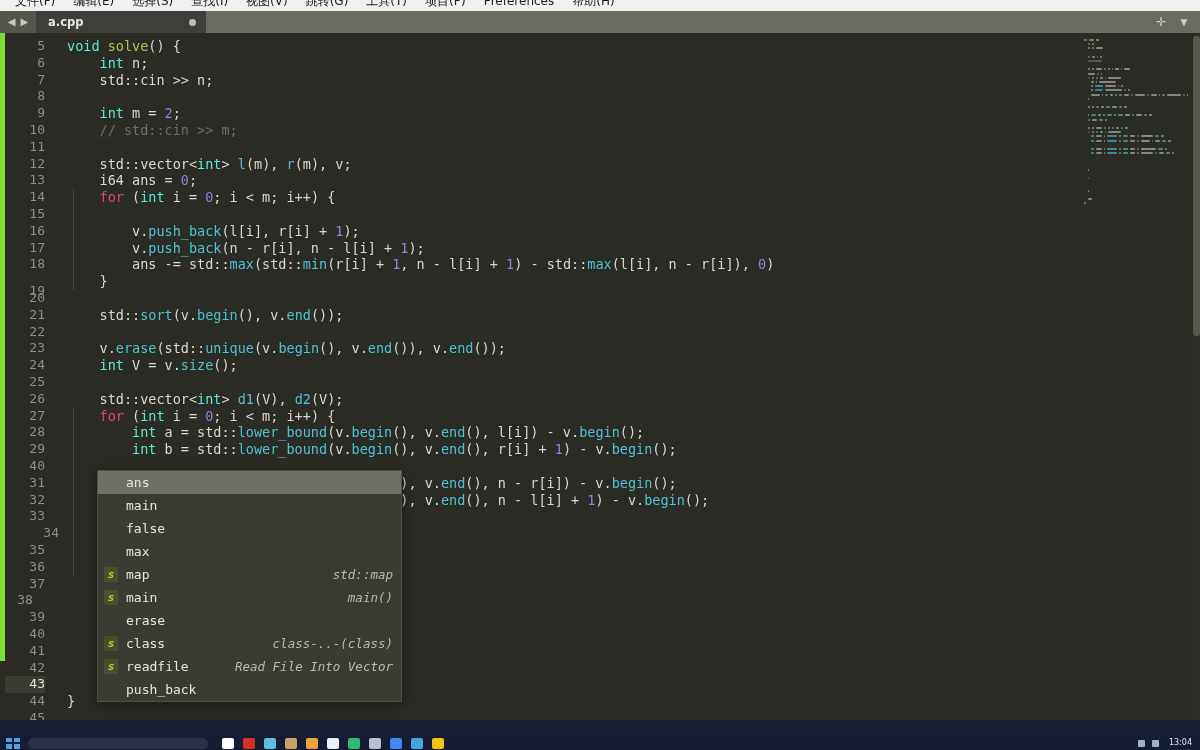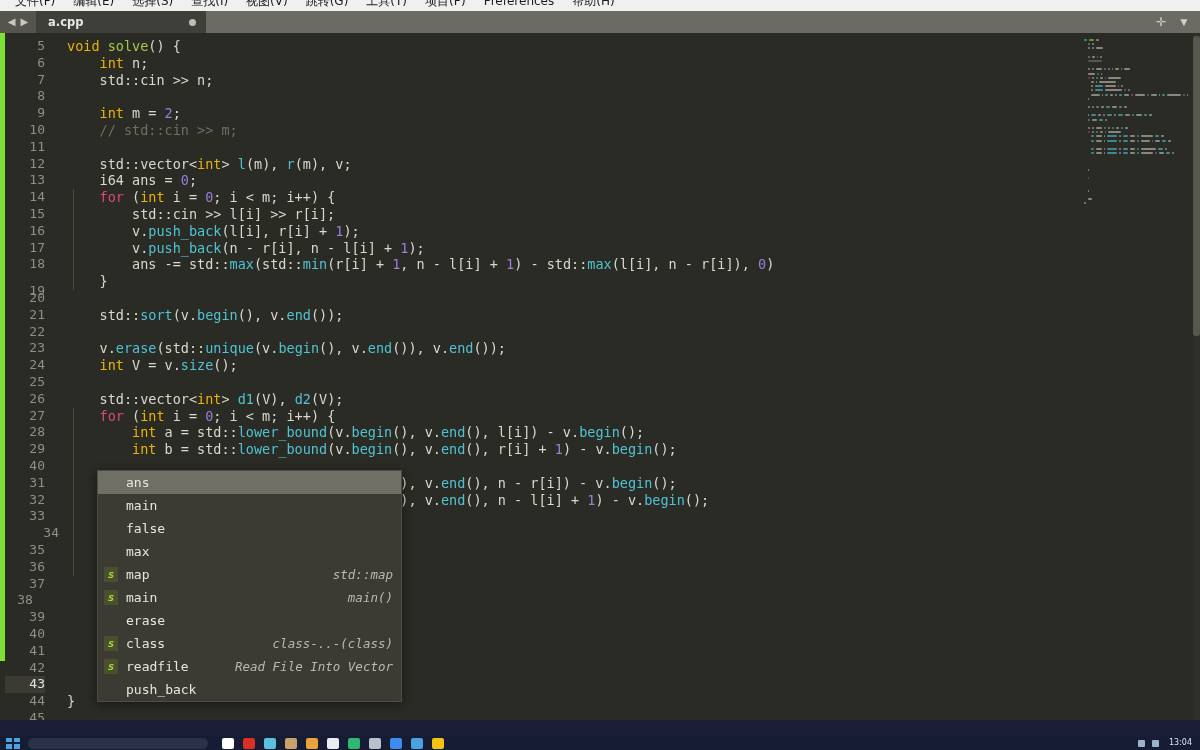--- a/index.html
+++ b/index.html
@@ -77,21 +77,21 @@
     color: #8f8f86; font-family: "DejaVu Sans Mono", monospace;
     font-size: 13px; height: 16.8px; line-height: 16.8px; left: 0;
   }
   .ln.active { color: #e4e4dc; background: #3b3b33; }
   .indent-guide {
     position: absolute; width: 1px; background: #474740;
   }
 
   
   .c-def  { color: #d9d9d0; }
-  .c-kw   { color: #eab308; }
+  .c-kw   { color: #5eead4; }
   .c-kw2  { color: #e0457b; }
   .c-fn   { color: #a7c94a; }
   .c-num  { color: #9b7ddb; }
   .c-com  { color: #6f6f66; }
   .c-call { color: #4fc3d4; }
   .c-punc { color: #d9d9d0; }
 
   
   .ac {
     position: absolute; left: 97px; top: 437px;
@@ -260,21 +260,20 @@
         <div class="line" style="position: absolute; top: 5px; left: 14px;"><span class="c-kw">void </span><span class="c-fn">solve</span><span class="c-punc">() {</span></div>
         <div class="line" style="position: absolute; top: 21.8px; left: 14px;"><span class="c-punc">    </span><span class="c-kw">int</span><span class="c-def"> n;</span></div>
         <div class="line" style="position: absolute; top: 38.6px; left: 14px;"><span class="c-def">    std</span><span class="c-punc">::</span><span class="c-def">cin &gt;&gt; n;</span></div>
         <div class="line" style="position: absolute; top: 55.4px; left: 14px;"></div>
         <div class="line" style="position: absolute; top: 72.2px; left: 14px;"><span class="c-punc">    </span><span class="c-kw">int</span><span class="c-def"> m = </span><span class="c-num">2</span><span class="c-def">;</span></div>
         <div class="line" style="position: absolute; top: 89px; left: 14px;"><span class="c-com">    // std::cin &gt;&gt; m;</span></div>
         <div class="line" style="position: absolute; top: 105.8px; left: 14px;"></div>
         <div class="line" style="position: absolute; top: 122.6px; left: 14px;"><span class="c-def">    std</span><span class="c-punc">::</span><span class="c-def">vector&lt;</span><span class="c-kw">int</span><span class="c-def">&gt; </span><span class="c-call">l</span><span class="c-def">(m), </span><span class="c-call">r</span><span class="c-def">(m), v;</span></div>
         <div class="line" style="position: absolute; top: 139.4px; left: 14px;"><span class="c-def">    i64 ans = </span><span class="c-num">0</span><span class="c-def">;</span></div>
         <div class="line" style="position: absolute; top: 156.2px; left: 14px;"><span class="c-punc">    </span><span class="c-kw2">for</span><span class="c-def"> (</span><span class="c-kw">int</span><span class="c-def"> i = </span><span class="c-num">0</span><span class="c-def">; i &lt; m; i++) {</span></div>
-        <div class="line" style="position: absolute; top: 173px; left: 14px;"><span class="c-def">        std</span><span class="c-punc">::</span><span class="c-def">cin &gt;&gt; l[i] &gt;&gt; r[i];</span></div>
         <div class="line" style="position: absolute; top: 189.8px; left: 14px;"><span class="c-def">        v.</span><span class="c-call">push_back</span><span class="c-def">(l[i], r[i] + </span><span class="c-num">1</span><span class="c-def">);</span></div>
         <div class="line" style="position: absolute; top: 206.6px; left: 14px;"><span class="c-def">        v.</span><span class="c-call">push_back</span><span class="c-def">(n - r[i], n - l[i] + </span><span class="c-num">1</span><span class="c-def">);</span></div>
         <div class="line" style="position: absolute; top: 223.4px; left: 14px;"><span class="c-def">        ans -= std</span><span class="c-punc">::</span><span class="c-call">max</span><span class="c-def">(std</span><span class="c-punc">::</span><span class="c-call">min</span><span class="c-def">(r[i] + </span><span class="c-num">1</span><span class="c-def">, n - l[i] + </span><span class="c-num">1</span><span class="c-def">) - std</span><span class="c-punc">::</span><span class="c-call">max</span><span class="c-def">(l[i], n - r[i]), </span><span class="c-num">0</span><span class="c-def">)</span></div>
         <div class="line" style="position: absolute; top: 240.2px; left: 14px;"><span class="c-def">    }</span></div>
         <div class="line" style="position: absolute; top: 257px; left: 14px;"></div>
         <div class="line" style="position: absolute; top: 273.8px; left: 14px;"><span class="c-def">    std</span><span class="c-punc">::</span><span class="c-call">sort</span><span class="c-def">(v.</span><span class="c-call">begin</span><span class="c-def">(), v.</span><span class="c-call">end</span><span class="c-def">());</span></div>
         <div class="line" style="position: absolute; top: 290.6px; left: 14px;"></div>
         <div class="line" style="position: absolute; top: 307.4px; left: 14px;"><span class="c-def">    v.</span><span class="c-call">erase</span><span class="c-def">(std</span><span class="c-punc">::</span><span class="c-call">unique</span><span class="c-def">(v.</span><span class="c-call">begin</span><span class="c-def">(), v.</span><span class="c-call">end</span><span class="c-def">()), v.</span><span class="c-call">end</span><span class="c-def">());</span></div>
         <div class="line" style="position: absolute; top: 324.2px; left: 14px;"><span class="c-punc">    </span><span class="c-kw">int</span><span class="c-def"> V = v.</span><span class="c-call">size</span><span class="c-def">();</span></div>
         <div class="line" style="position: absolute; top: 341px; left: 14px;"></div>

